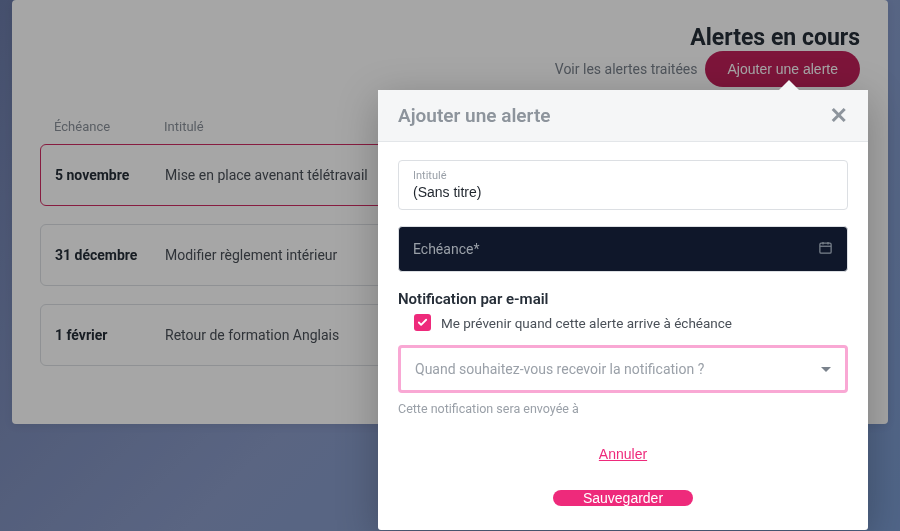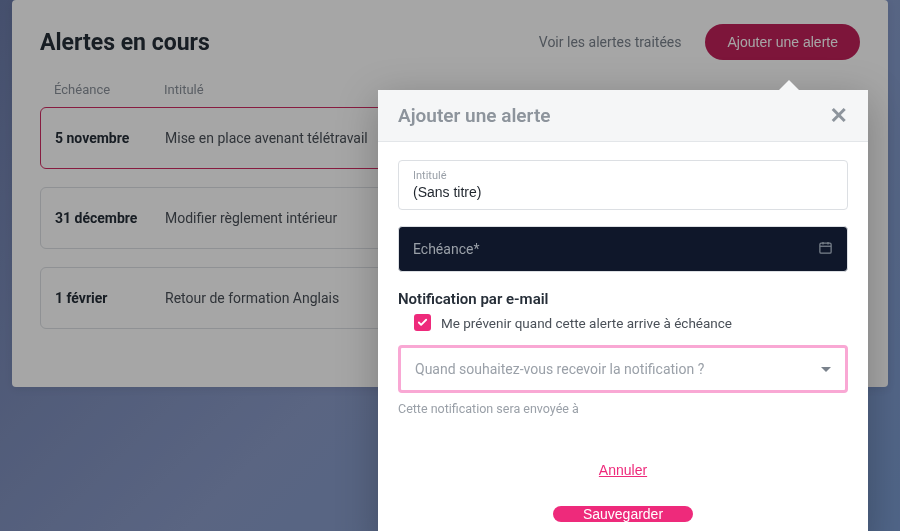--- a/index.html
+++ b/index.html
@@ -22,33 +22,34 @@
       top: 0;
       left: 12px;
       right: 12px;
       background: #ffffff;
       border-radius: 4px;
       padding: 24px 28px 40px;
       box-shadow: 0 2px 8px rgba(0,0,0,0.08);
     }
     .card-header {
       display: flex;
-      align-items: center;
+      align-items: flex-end;
       justify-content: space-between;
-      margin-bottom: 22px;
+      margin-bottom: 32px;
+      flex-direction: column;
     }
     .card-title {
       font-size: 23px;
       font-weight: 700;
       color: #262e38;
     }
     .header-actions {
       display: flex;
       align-items: center;
-      gap: 24px;
+      gap: 8px;
     }
     .link-secondary {
       color: #7a828c;
       font-size: 14px;
       text-decoration: none;
     }
     .btn-primary-header {
       background: #c0215a;
       color: #fff;
       border: none;
@@ -199,21 +200,21 @@
       justify-content: space-between;
       font-size: 14px;
       color: #9aa0a8;
       cursor: pointer;
       margin-bottom: 8px;
       background: #fff;
     }
     .help-text {
       font-size: 12.5px;
       color: #9aa0a8;
-      margin-bottom: 34px;
+      margin-bottom: 18px;
     }
     .modal-footer {
       display: flex;
       align-items: center;
       justify-content: center;
       gap: 28px;
       padding: 4px 20px 24px;
       flex-direction: column;
     }
     .btn-cancel {

